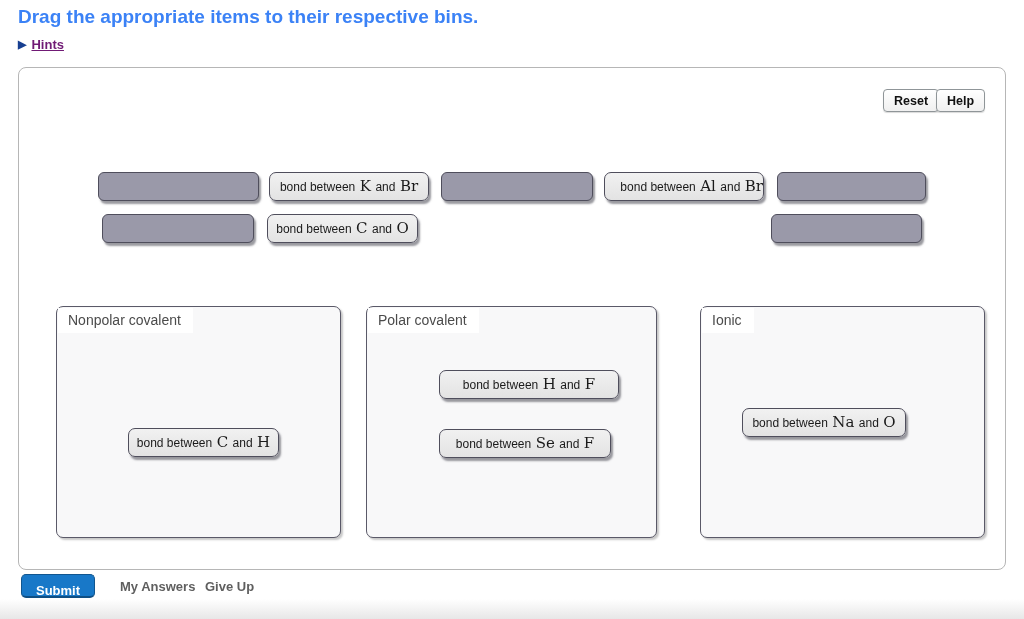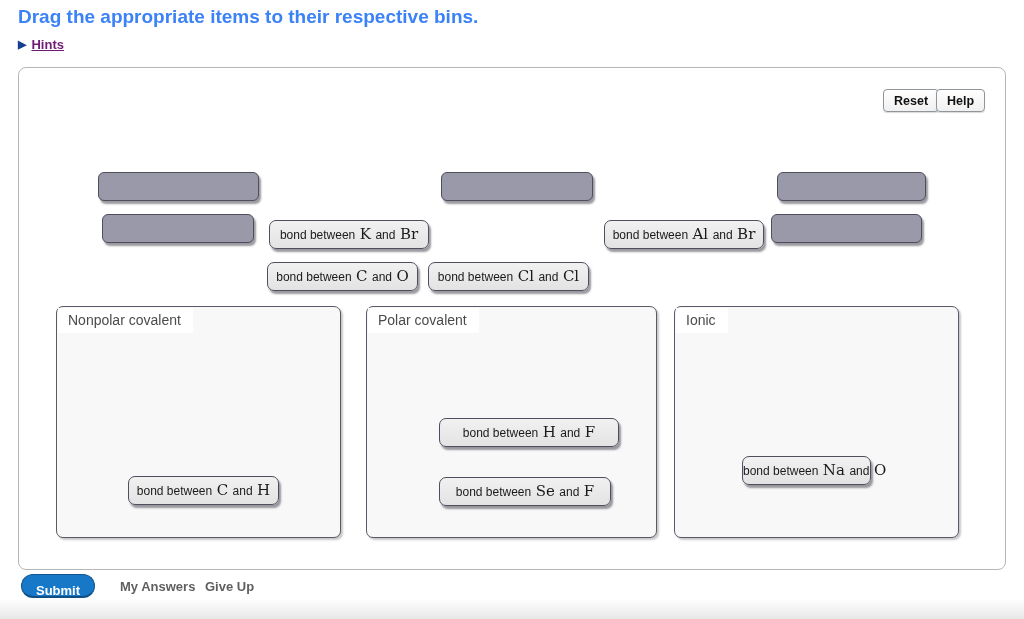--- a/index.html
+++ b/index.html
@@ -21,33 +21,33 @@
               font-family:"Liberation Sans", sans-serif; font-size:12.5px; font-weight:bold; color:#111;
               box-shadow:0 1px 1px rgba(0,0,0,0.15); cursor:pointer; }
   .reset-btn { left:864px; }
   .help-btn  { left:917px; }
 
   .slot { position:absolute; height:29px; background:#9a99a9; border:1.5px solid #4f4e5c;
           border-radius:6px; box-shadow:2px 3px 2px rgba(70,70,80,0.55); }
 
   .chip { position:absolute; height:29px; background:linear-gradient(#f1f1f1,#e3e3e3);
           border:1.5px solid #4f4e5c; border-radius:7px; box-shadow:2px 3px 2px rgba(70,70,80,0.55);
-          text-align:center; line-height:25px; white-space:nowrap; cursor:grab;margin-top:48px; }
+          text-align:center; line-height:25px; white-space:nowrap; cursor:grab; }
   .chip .t  { font-size:12px; color:#1a1a1a; }
   .chip .el { font-size:15px; font-family:"DejaVu Serif", serif; color:#1a1a1a; }
   .chip.highlight { box-shadow:0 0 0 3px #f0c087, 2px 3px 2px rgba(70,70,80,0.45); }
 
   .bin { position:absolute; top:238px; width:285px; height:232px; background:#f8f8f9;
          border:1.5px solid #5a5968; border-radius:7px; box-shadow:2px 2px 2px rgba(0,0,0,0.22); }
   .bin-label { position:absolute; left:1px; top:1px; background:#ffffff; padding:4px 12px 5px 10px;
                font-size:14px; color:#4b4b4b; white-space:nowrap; }
 
   .submit-btn { position:absolute; left:21px; top:574px; height:24px; padding:8px 14px;
                 background:#1878c8; border:1px solid #11568f; border-bottom:2px solid #0f4f84;
-                border-radius:12px; color:#ffffff; font-family:"Liberation Sans", sans-serif;
+                border-radius:5px; color:#ffffff; font-family:"Liberation Sans", sans-serif;
                 font-size:13px; font-weight:bold; cursor:pointer; }
   .footer-link { position:absolute; top:579px; font-size:13px; font-weight:bold; color:#5f5f5f; cursor:pointer; }
   .my-answers { left:120px; }
   .give-up    { left:205px; }
 
   .bottom-fade { position:absolute; left:0; top:599px; width:1024px; height:20px;
                  background:linear-gradient(#ffffff,#e7e7e7); }
 </style>
 </head>
 <body>
@@ -66,50 +66,44 @@
     <button class="tool-btn help-btn">Help</button>
 
     <div class="slot" style="left:79px; top:104px; width:161px;"></div>
     <div class="chip" style="left:250px; top:104px; width:160px;">
       <span class="t">bond between</span>
       <span class="el">K</span>
       <span class="t">and</span>
       <span class="el">Br</span>
     </div>
     <div class="slot" style="left:422px; top:104px; width:152px;"></div>
-    <div class="chip" style="left:585px; top:104px; width:160px;">
+    <div class="chip" style="left:585px; top:104px; width:160px;text-align:right;">
       <span class="t">bond between</span>
       <span class="el">Al</span>
       <span class="t">and</span>
       <span class="el">Br</span>
     </div>
     <div class="slot" style="left:758px; top:104px; width:149px;"></div>
 
     <div class="slot" style="left:83px; top:146px; width:152px;"></div>
     <div class="chip" style="left:248px; top:146px; width:151px;">
       <span class="t">bond between</span>
       <span class="el">C</span>
       <span class="t">and</span>
       <span class="el">O</span>
     </div>
-    <div class="chip" style="left:409px; top:146px; width:161px;">
-      <span class="t">bond between</span>
-      <span class="el">Cl</span>
-      <span class="t">and</span>
-      <span class="el">Cl</span>
-    </div>
     <div class="slot" style="left:752px; top:146px; width:151px;"></div>
 
     <div class="bin" style="left:37px;">
       <div class="bin-label">Nonpolar covalent</div>
     </div>
     <div class="bin" style="left:347px; width:291px;">
       <div class="bin-label">Polar covalent</div>
     </div>
-    <div class="bin" style="left:655px;">
+    <div class="bin" style="left:681px;">
       <div class="bin-label">Ionic</div>
     </div>
 
     <div class="chip" style="left:109px; top:360px; width:151px;">
       <span class="t">bond between</span>
       <span class="el">C</span>
       <span class="t">and</span>
       <span class="el">H</span>
     </div>
     <div class="chip" style="left:420px; top:302px; width:180px;">
@@ -117,21 +111,21 @@
       <span class="el">H</span>
       <span class="t">and</span>
       <span class="el">F</span>
     </div>
     <div class="chip" style="left:420px; top:361px; width:172px;">
       <span class="t">bond between</span>
       <span class="el">Se</span>
       <span class="t">and</span>
       <span class="el">F</span>
     </div>
-    <div class="chip" style="left:723px; top:340px; width:129px;">
+    <div class="chip" style="left:723px; top:340px; width:164px;">
       <span class="t">bond between</span>
       <span class="el">Na</span>
       <span class="t">and</span>
       <span class="el">O</span>
     </div>
 
   </div>
 
   <button class="submit-btn">Submit</button>
   <span class="footer-link my-answers">My Answers</span>

